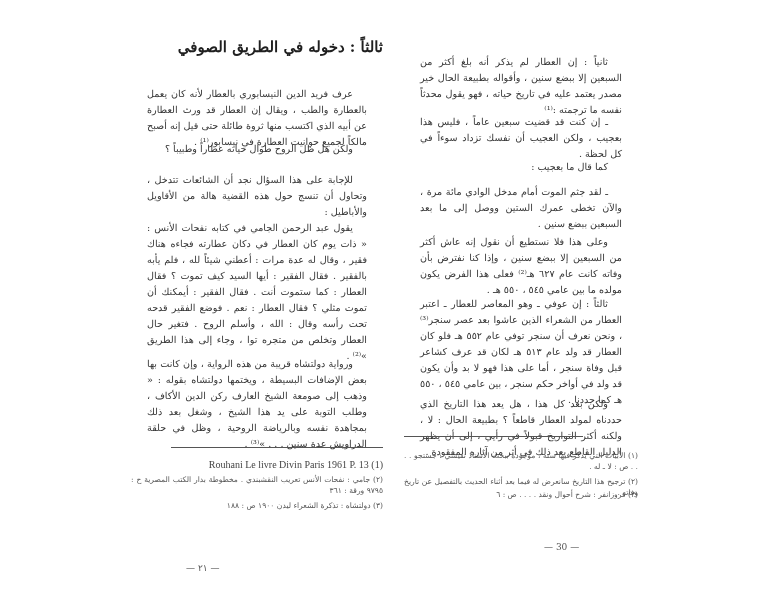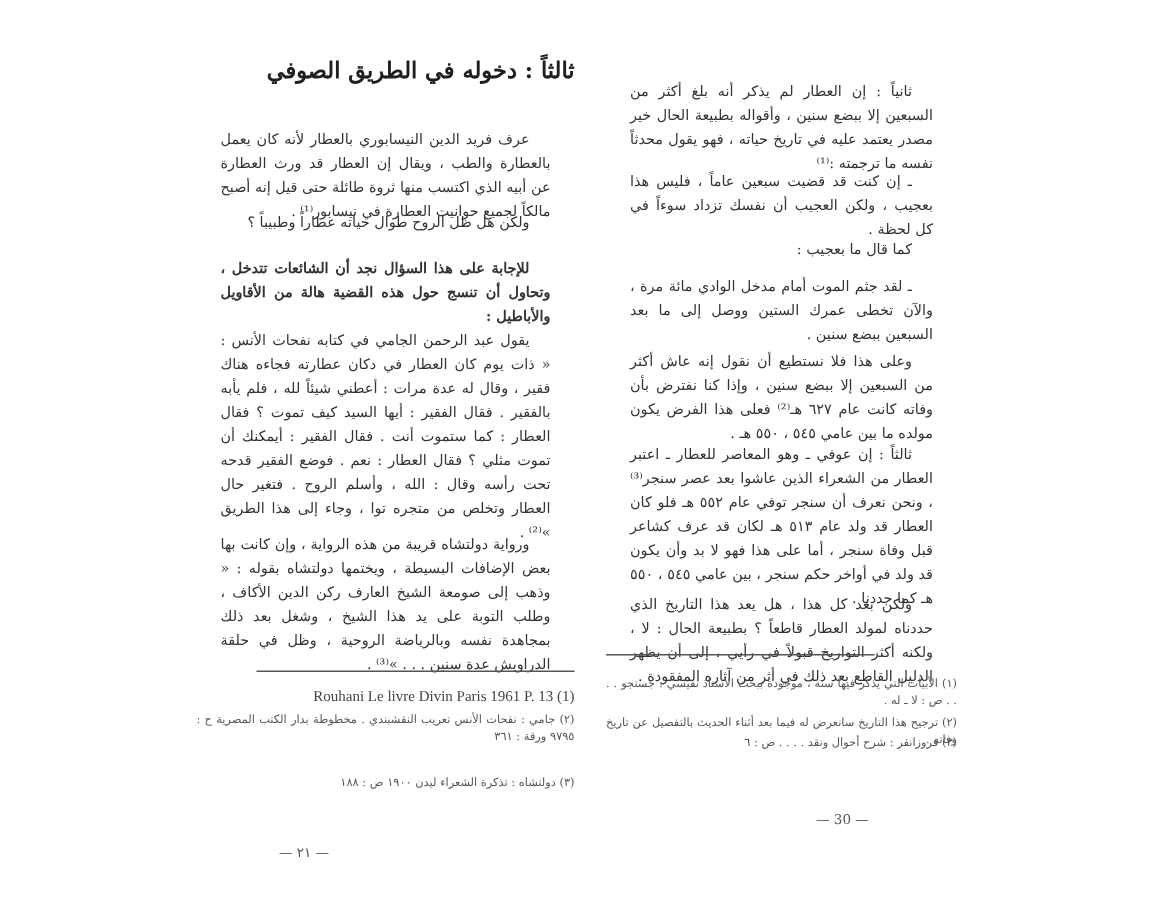--- a/index.html
+++ b/index.html
@@ -35,29 +35,29 @@
     }
   </style>
 </head>
 <body>
 
 <div class="page" id="page-left">
   <h2 class="title">ثالثاً : دخوله في الطريق الصوفي</h2>
 
   <p class="para indent" style="top:70px;">عرف فريد الدين النيسابوري بالعطار لأنه كان يعمل بالعطارة والطب ، ويقال إن العطار قد ورث العطارة عن أبيه الذي اكتسب منها ثروة طائلة حتى قيل إنه أصبح مالكاً لجميع حوانيت العطارة في نيسابور⁽¹⁾ .</p>
   <p class="para indent" style="top:125px;">ولكن هل ظل الروح طوال حياته عطاراً وطبيباً ؟</p>
-  <p class="para indent" style="top:156px;font-weight:bold;">للإجابة على هذا السؤال نجد أن الشائعات تتدخل ، وتحاول أن تنسج حول هذه القضية هالة من الأقاويل والأباطيل :</p>
+  <p class="para indent" style="top:156px;">للإجابة على هذا السؤال نجد أن الشائعات تتدخل ، وتحاول أن تنسج حول هذه القضية هالة من الأقاويل والأباطيل :</p>
   <p class="para indent" style="top:204px;">يقول عبد الرحمن الجامي في كتابه نفحات الأنس : « ذات يوم كان العطار في دكان عطارته فجاءه هناك فقير ، وقال له عدة مرات : أعطني شيئاً لله ، فلم يأبه بالفقير . فقال الفقير : أيها السيد كيف تموت ؟ فقال العطار : كما ستموت أنت . فقال الفقير : أيمكنك أن تموت مثلي ؟ فقال العطار : نعم . فوضع الفقير قدحه تحت رأسه وقال : الله ، وأسلم الروح . فتغير حال العطار وتخلص من متجره توا ، وجاء إلى هذا الطريق »⁽²⁾ .</p>
   <p class="para indent" style="top:340px;">ورواية دولتشاه قريبة من هذه الرواية ، وإن كانت بها بعض الإضافات البسيطة ، ويختمها دولتشاه بقوله : « وذهب إلى صومعة الشيخ العارف ركن الدين الأكاف ، وطلب التوبة على يد هذا الشيخ ، وشغل بعد ذلك بمجاهدة نفسه وبالرياضة الروحية ، وظل في حلقة الدراويش عدة سنين . . . »⁽³⁾ .</p>
 
   <div class="sep" style="top:447px; left:40px; right:0;"></div>
 
   <p class="fn fn-ltr" style="top:459px;">Rouhani  Le livre Divin  Paris  1961 P. 13 (1)</p>
   <p class="fn" style="top:474px;">(٢) جامي : نفحات الأنس تعريب النقشبندي . مخطوطة بدار الكتب المصرية ح : ٩٧٩٥ ورقة : ٣٦١</p>
-  <p class="fn" style="top:516px;">(٣) دولتشاه : تذكرة الشعراء ليدن ١٩٠٠ ص : ١٨٨</p>
+  <p class="fn" style="top:500px;">(٣) دولتشاه : تذكرة الشعراء ليدن ١٩٠٠ ص : ١٨٨</p>
 
   <div class="pagenum" style="top:535px; left:55px;margin-top:28px;">— ٢١ —</div>
 </div>
 
 <div class="page" id="page-right">
   <p class="para indent" style="top:38px;">ثانياً : إن العطار لم يذكر أنه بلغ أكثر من السبعين إلا ببضع سنين ، وأقواله بطبيعة الحال خير مصدر يعتمد عليه في تاريخ حياته ، فهو يقول محدثاً نفسه ما ترجمته :⁽¹⁾</p>
   <p class="para indent" style="top:98px;">ـ إن كنت قد قضيت سبعين عاماً ، فليس هذا بعجيب ، ولكن العجيب أن نفسك تزداد سوءاً في كل لحظة .</p>
   <p class="para indent" style="top:143px;">كما قال ما بعجيب :</p>
   <p class="para indent" style="top:168px;">ـ لقد جثم الموت أمام مدخل الوادي مائة مرة ، والآن تخطى عمرك الستين ووصل إلى ما بعد السبعين ببضع سنين .</p>
   <p class="para indent" style="top:218px;">وعلى هذا فلا نستطيع أن نقول إنه عاش أكثر من السبعين إلا ببضع سنين ، وإذا كنا نفترض بأن وفاته كانت عام ٦٢٧ هـ⁽²⁾ فعلى هذا الفرض يكون مولده ما بين عامي ٥٤٥ ، ٥٥٠ هـ .</p>

